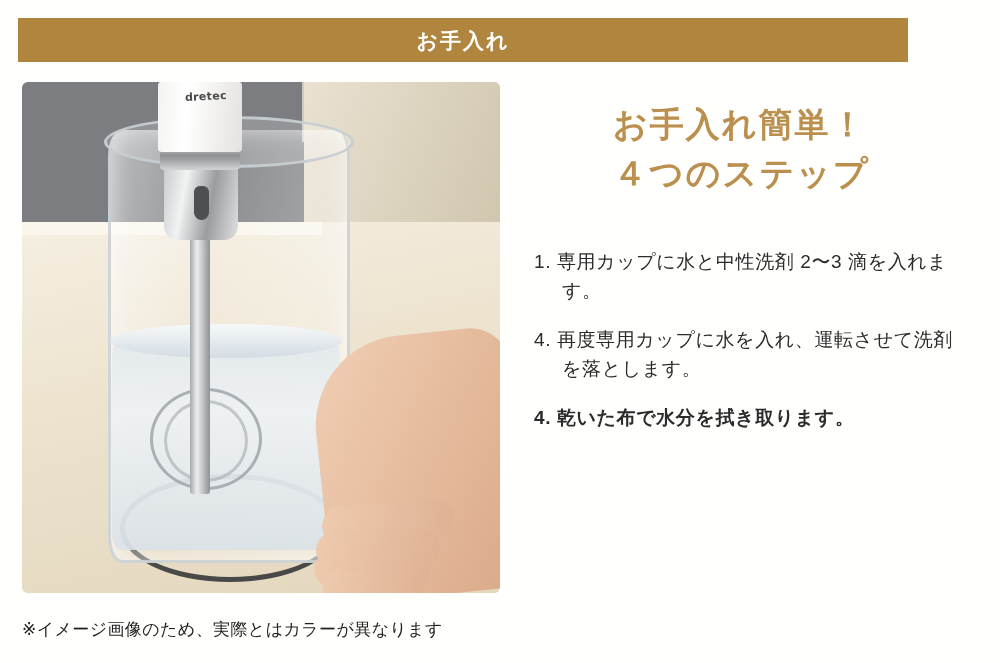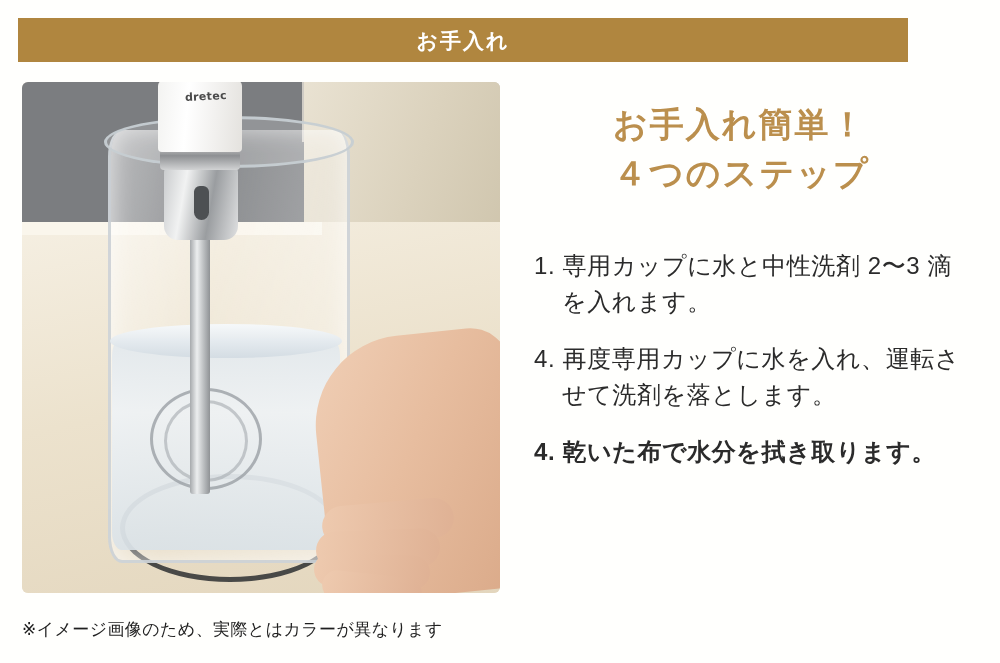--- a/index.html
+++ b/index.html
@@ -218,21 +218,21 @@
     position: absolute;
     left: 534px;
     top: 248px;
     width: 436px;
     margin: 0;
     padding: 0;
     list-style: none;
   }
   .step {
     color: #2b2b2b;
-    font-size: 24px;
+    font-size: 19px;
     line-height: 1.52;
     letter-spacing: .6px;
     margin-bottom: 20px;
     padding-left: 28px;
     text-indent: -28px;
   }
   .step:last-child { margin-bottom: 0; font-weight: bold; }
 
   .footnote {
     position: absolute;

